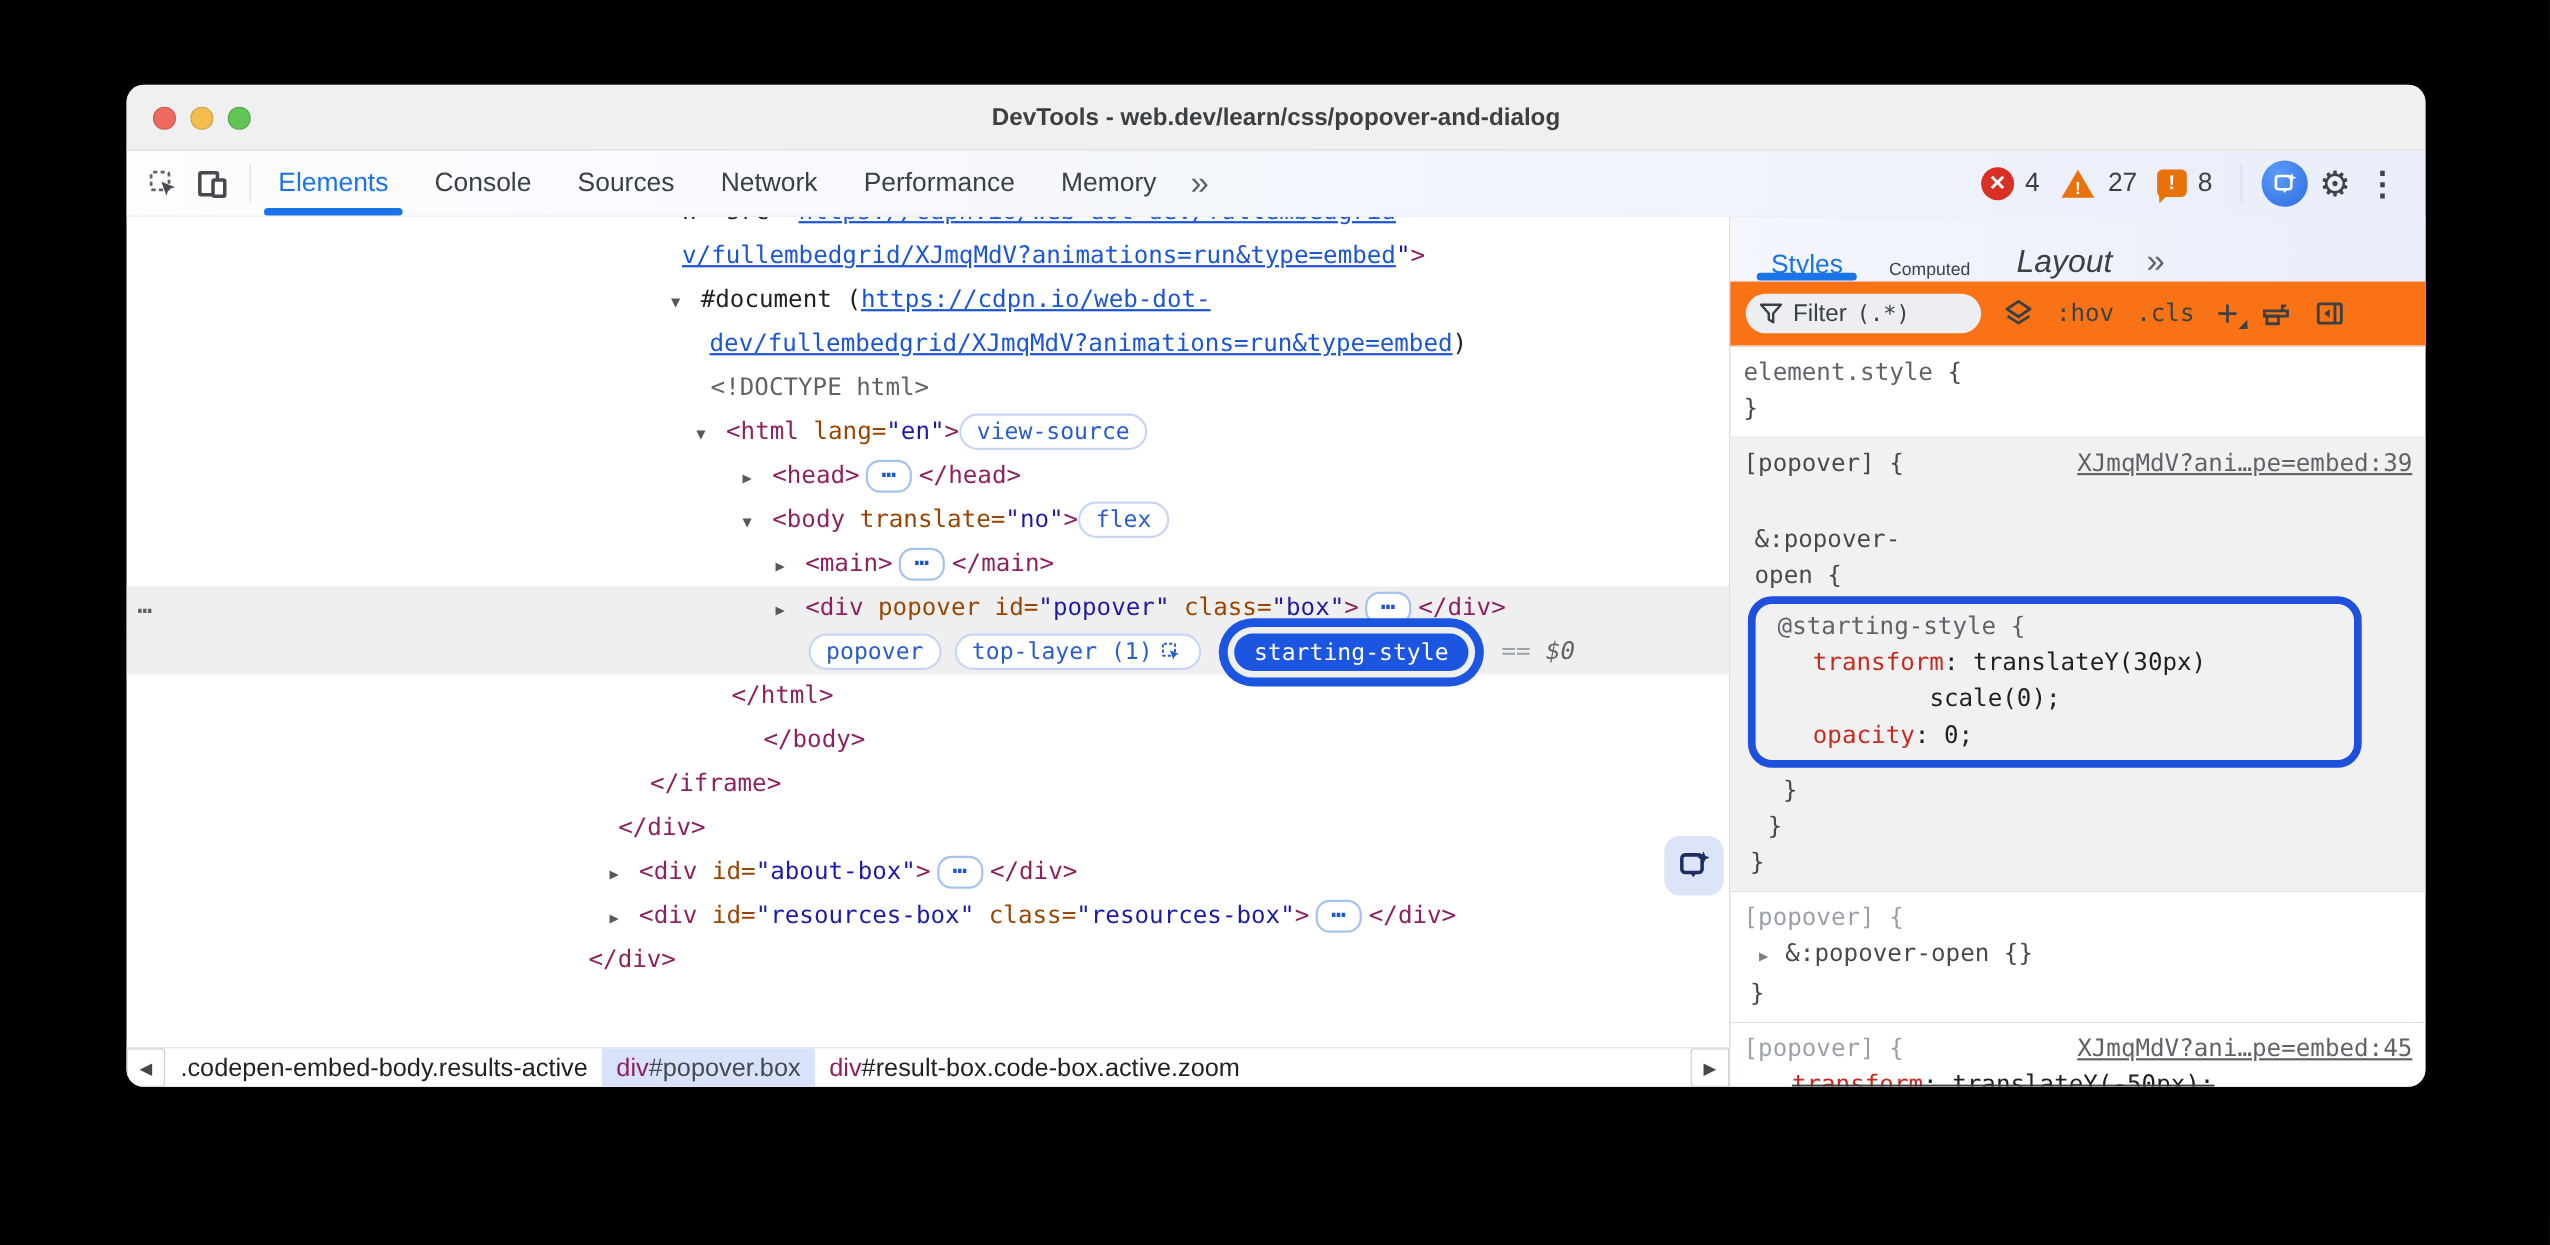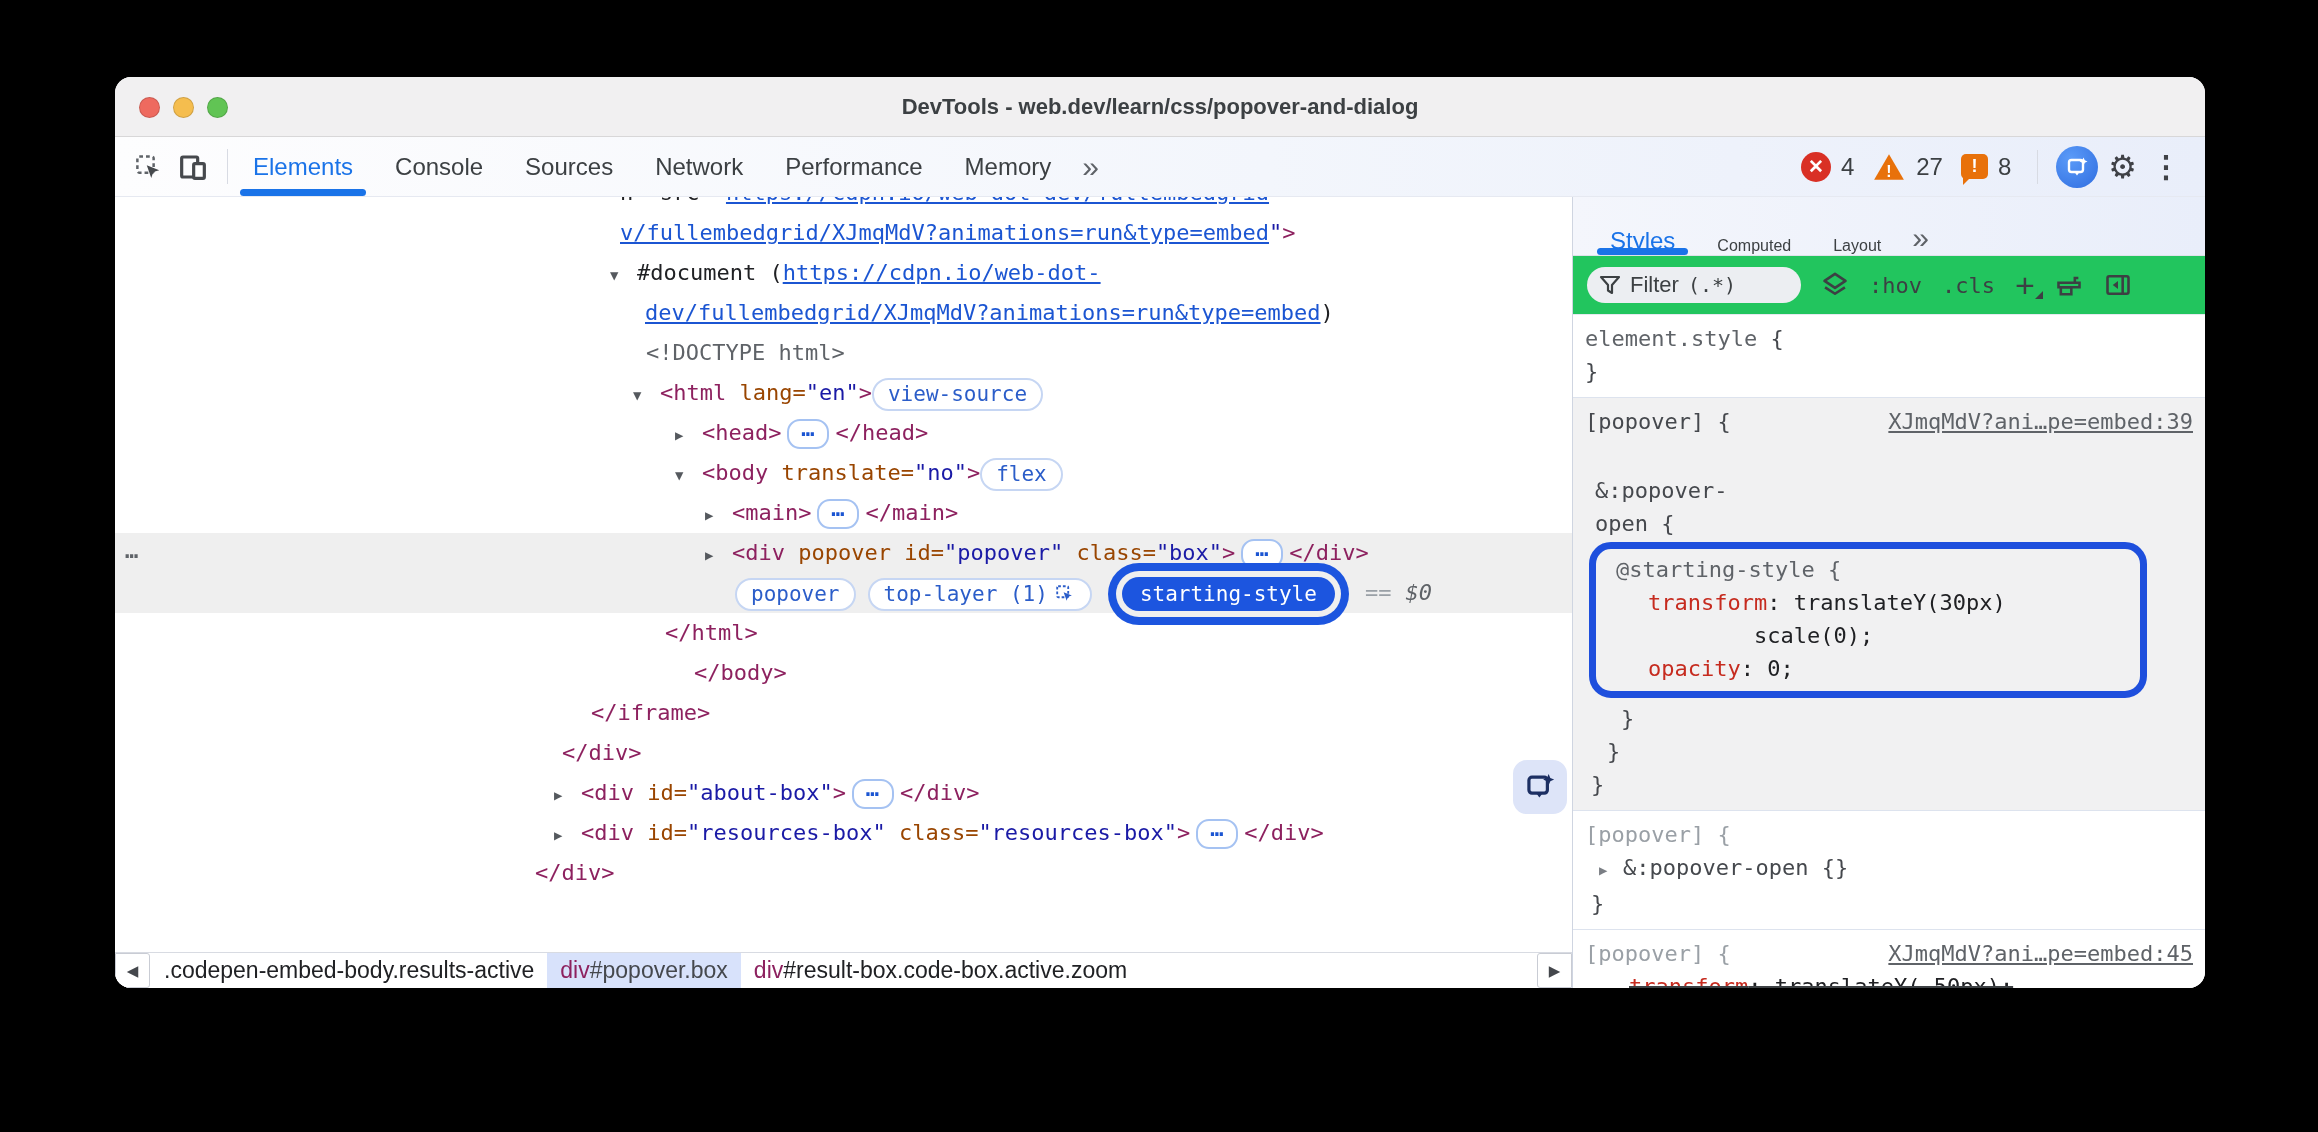--- a/index.html
+++ b/index.html
@@ -49,21 +49,21 @@
   .crumbbar{height:35px;flex:none;border-top:1px solid #d8dbe2;background:#fff;display:flex;align-items:stretch;position:relative;overflow:hidden;padding-left:36px;font-size:23px;}
   .crumb{display:flex;align-items:center;padding:0 13px;white-space:nowrap;color:#202124;}
   .crumb.sel{background:#d8e2fb;}
   .crumb .tagname{color:#8d215f;}
   .bcbtn{position:absolute;top:0;bottom:0;width:33px;background:#fff;border:1px solid #c9ccd4;display:flex;align-items:center;justify-content:center;color:#44474c;font-size:15px;z-index:2;}
   .bcbtn.left{left:0;border-radius:0 3px 3px 0;}
   .bcbtn.right{right:0;border-radius:3px 0 0 3px;}
   
   .rightpane{flex:1;display:flex;flex-direction:column;border-left:1px solid #cfd5e1;min-height:0;background:#fff;}
   .rtabs{height:58px;flex:none;display:flex;align-items:flex-end;background:linear-gradient(90deg,#f4f6fc,#e9eefa);border-bottom:1px solid #dfe2ea;padding-left:16px;}
-  .filterbar{height:58px;flex:none;display:flex;align-items:center;gap:20px;padding:0 14px 0 14px;border-bottom:1px solid #e6e9f0;background:#22c55e;}
+  .filterbar{height:58px;flex:none;display:flex;align-items:center;gap:20px;padding:0 14px 0 14px;border-bottom:1px solid #e6e9f0;background:#f97316;}
   .fpill{background:#eceef2;border-radius:18px;height:36px;display:flex;align-items:center;padding:0 12px;gap:9px;color:#3c4043;font-size:22px;width:190px;overflow:hidden;flex:none;}
   .fpill .flabel{overflow:hidden;white-space:nowrap;max-width:86px;}
   .fregex{color:#3c4043;font-family:"DejaVu Sans Mono",monospace;font-size:20px;}
   .ftext{font-size:22px;color:#3c4043;font-family:"DejaVu Sans Mono",monospace;}
   .plusbtn{position:relative;font-size:34px;color:#3c4043;line-height:20px;}
   .plusbtn::after{content:"";position:absolute;right:-8px;bottom:-4px;border:5px solid transparent;border-bottom-color:#3c4043;border-right-color:#3c4043;border-width:4px;}
   .sections{flex:1;overflow:hidden;font-family:"DejaVu Sans Mono",monospace;font-size:22px;color:#202124;}
   .sec{padding:7px 10px 9px 12px;border-bottom:1px solid #dde3ee;position:relative;}
   .sec.gbg{background:#f1f1f2;}
   .sline{line-height:33px;white-space:nowrap;position:relative;}
@@ -194,21 +194,21 @@
             <span class="tagname">div</span>
             <span>#result-box.code-box.active.zoom</span>
           </div>
         </div>
     </div>
 
     <div class="rightpane">
       <div class="rtabs" id="styles-tabs">
           <div class="tab active" style="font-size: 24px;">Styles</div>
           <div class="tab" style="font-size: 16px;">Computed</div>
-          <div class="tab" style="font-size: 16px;">Layout</div>
+          <div class="tab" style="font-size: 29px; font-style: italic;">Layout</div>
           <div class="moretabs">»</div>
         </div>
       <div class="filterbar">
         <div class="fpill">
           <span>
             <svg width="22" height="22" viewBox="0 0 22 22">
                 <path d="M2 3 L20 3 L13 11 L13 19 L9 16.5 L9 11 Z" fill="none" stroke="#3c4043" stroke-width="2.2" stroke-linejoin="round"></path>
               </svg>
           </span>
           <span class="flabel">Filter</span>

